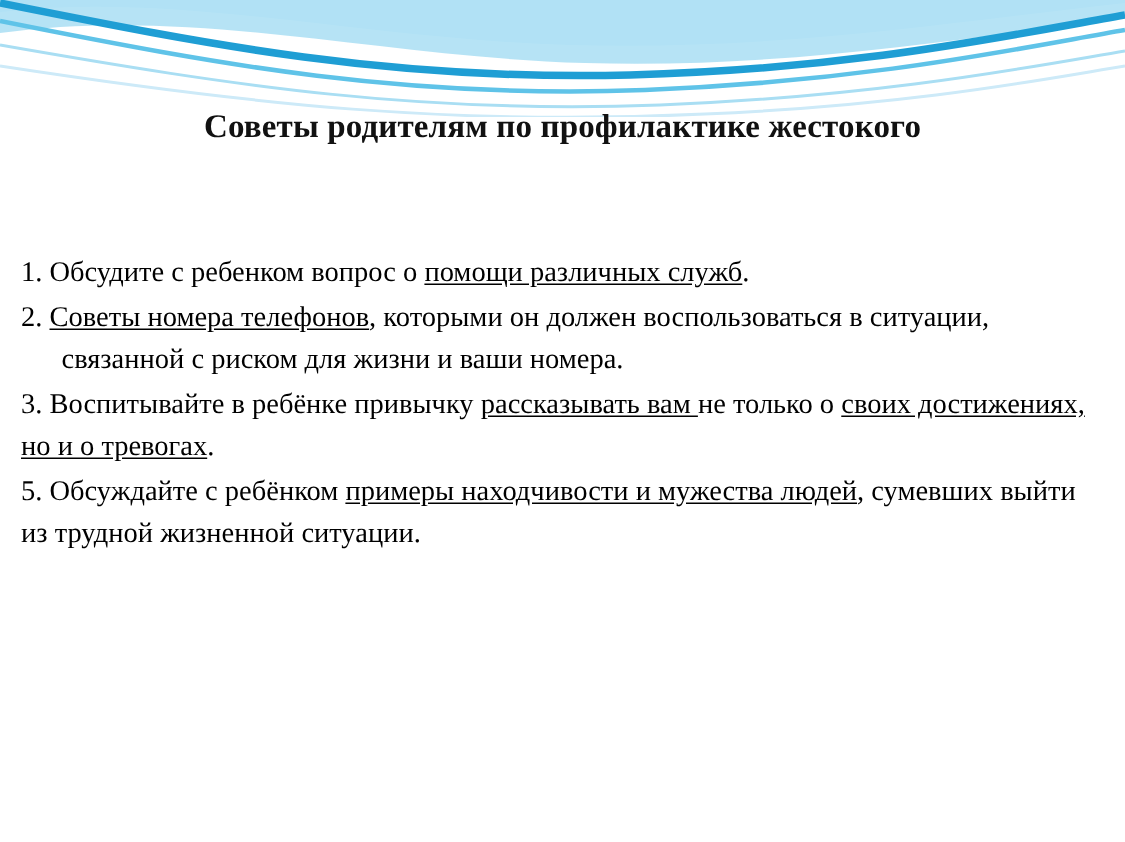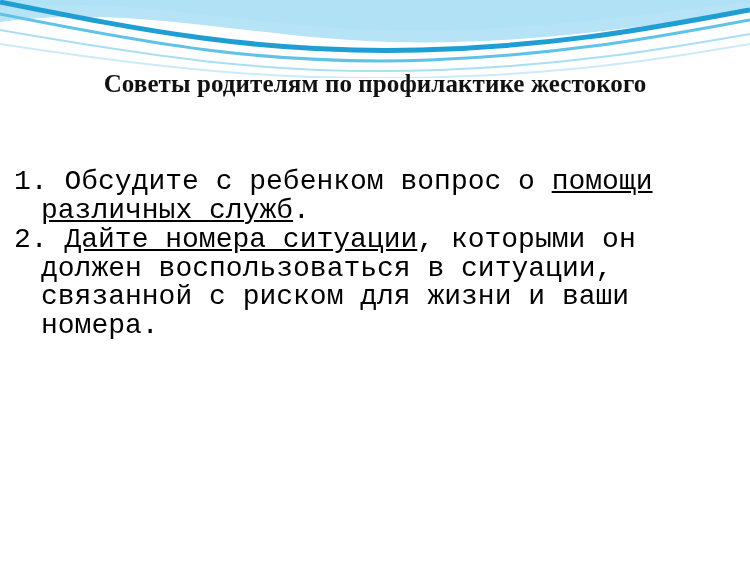--- a/index.html
+++ b/index.html
@@ -34,34 +34,34 @@
   .title-block {
     position: absolute;
     top: 68px;
     left: 22px;
     width: 706px;
     text-align: center;
   }
   .title-line {
     font-family: "Liberation Serif", serif;
     font-weight: bold;
-    font-size: 25px;
+    font-size: 22px;
     line-height: 32px;
     color: #111111;
     letter-spacing: 0.1px;
   }
   .body-block {
     position: absolute;
     top: 168px;
     left: 14px;
     width: 722px;
   }
   .para {
-    font-family: Liberation Mono, monospace;
-    font-size: 28px;
+    font-family: Liberation Serif, serif;
+    font-size: 19px;
     line-height: 28.5px;
     color: #000000;
     margin: 0 0 1px 0;
     text-align: left;
   }
   .para .num {
     white-space: nowrap;
   }
   .u {
     text-decoration: underline;
@@ -96,17 +96,25 @@
     <div class="title-line">Советы родителям по профилактике жестокого</div>
   </div>
 
   <div class="body-block">
     <p class="para hang">
       <span class="num">1.</span>
       <span><span>Обсудите с ребенком вопрос о </span><span class="u">помощи различных служб</span><span>.</span></span>
     </p>
     <p class="para hang">
       <span class="num">2.</span>
-      <span><span class="u">Дайте номера ситуации</span><span>, которыми он должен воспользоваться в ситуации, связанной с риском для жизни и ваши номера.</span></span>
+      <span><span class="u">Советы номера телефонов</span><span>, которыми он должен воспользоваться в ситуации, связанной с риском для жизни и ваши номера.</span></span>
+    </p>
+    <p class="para hang2">
+      <span class="num">3.</span>
+      <span><span>Воспитывайте в ребёнке привычку </span><span class="u">рассказывать вам </span><span>не только о </span><span class="u">своих достижениях, но и о тревогах</span><span>.</span></span>
+    </p>
+    <p class="para hang2">
+      <span class="num">5.</span>
+      <span><span>Обсуждайте с ребёнком </span><span class="u">примеры находчивости и мужества людей</span><span>, сумевших выйти из трудной жизненной ситуации.</span></span>
     </p>
   </div>
 
 </div>
 
 </body></html>

